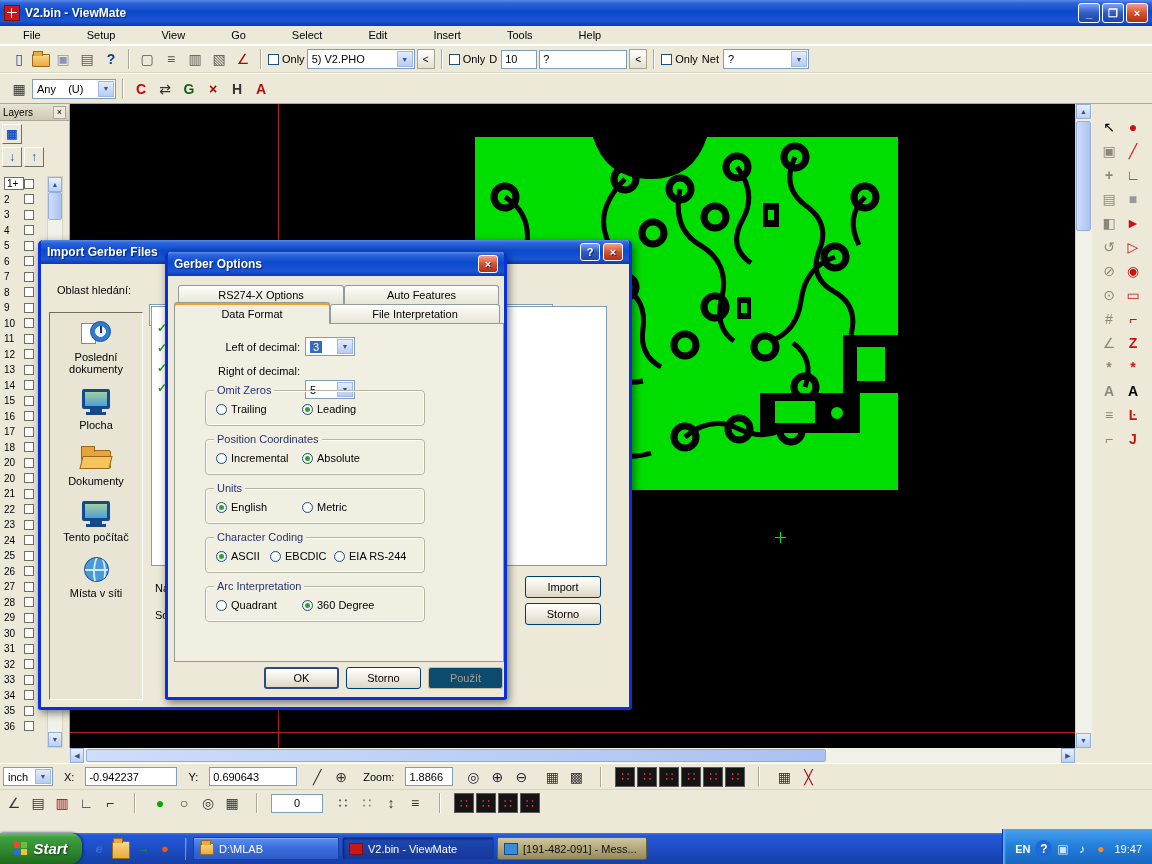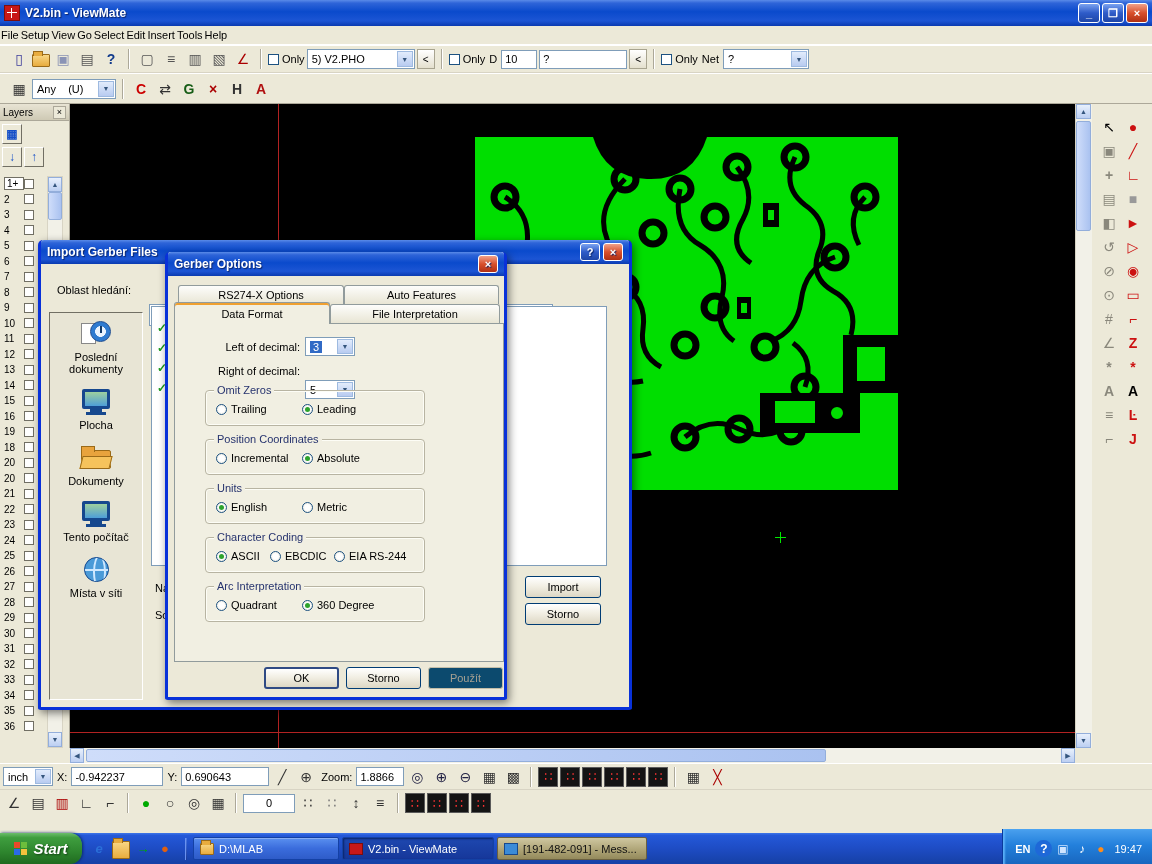--- a/index.html
+++ b/index.html
@@ -12,21 +12,21 @@
 .app-icon{width:16px;height:16px;background:#C81818;border:1px solid #7C0E0E;margin-right:5px;position:relative;}
 .app-icon::after{content:"";position:absolute;left:2px;top:2px;right:2px;bottom:2px;background:
  linear-gradient(#fff,#fff) 0 4px/12px 1px no-repeat,
  linear-gradient(#fff,#fff) 4px 0/1px 12px no-repeat;}
 .title-text{color:#fff;font-weight:bold;font-size:12px;text-shadow:1px 1px 1px #0A246A;flex:1;}
 .winbtn{width:22px;height:20px;margin-left:2px;border-radius:3px;border:1px solid #fff;display:flex;align-items:center;justify-content:center;color:#fff;font-size:11px;font-weight:bold;background:linear-gradient(180deg,#7AA2F0,#2E5BC8 50%,#1E46A8);}
 .winbtn.close{background:linear-gradient(180deg,#F0A088,#D8502C 50%,#B03014);}
 
 
 .menubar{left:0;top:26px;width:1152px;height:19px;display:flex;align-items:center;background:#ECE9D8;border-bottom:1px solid #fff;}
-.menu-item{padding:2px 1px;}
+.menu-item{padding:2px 23px;}
 .toolbar{left:0;top:45px;width:1152px;height:28px;display:flex;align-items:center;background:#ECE9D8;border-top:1px solid #fff;border-bottom:1px solid #D8D4C4;padding-left:8px;gap:2px;}
 .toolbar2{top:73px;height:31px;border-bottom:1px solid #ACA899;}
 .icon-btn{width:22px;height:22px;display:flex;align-items:center;justify-content:center;font-size:14px;color:#444;}
 .icon-btn.pat{width:20px;height:20px;background:#141414;border:1px solid #5a5a5a;color:#F33;font-size:13px;}
 .vsep{width:2px;height:20px;border-left:1px solid #ACA899;border-right:1px solid #fff;margin:0 4px;}
 .checkbox{width:11px;height:11px;border:1px solid #1D5281;background:#fff;display:inline-block;vertical-align:-2px;margin-right:3px;}
 .combo{height:20px;background:#fff;border:1px solid #7F9DB9;display:flex;align-items:center;padding-left:4px;position:relative;}
 .combo .arrow{position:absolute;right:1px;top:1px;bottom:1px;width:16px;background:linear-gradient(180deg,#E2ECFC,#B8CBF0);border:1px solid #9EBAE0;display:flex;align-items:center;justify-content:center;font-size:7px;color:#35567E;}
 .field{height:19px;background:#fff;border:1px solid #7F9DB9;display:flex;align-items:center;padding:0 3px;}
 .small-btn{width:18px;height:20px;border:1px solid #A8A490;background:linear-gradient(#fff,#E4E0CE);display:flex;align-items:center;justify-content:center;font-size:10px;}
@@ -57,21 +57,21 @@
 .green-cross::after{left:0;top:5px;width:11px;height:1px;}
 
 
 .vscroll{left:1075px;top:104px;width:17px;height:644px;background:#F2F1E8;border-left:1px solid #D8D4C4;}
 .right-tools{left:1092px;top:104px;width:60px;height:644px;background:#ECE9D8;padding:12px 4px 0 6px;display:grid;grid-template-columns:24px 24px;grid-auto-rows:24px;gap:0;}
 .right-tools .icon-btn{width:22px;height:22px;border:1px solid transparent;}
 
 
 .hscroll-row{left:0;top:748px;width:1152px;height:15px;background:#ECE9D8;display:flex;}
 .hs-track{position:absolute;left:70px;top:748px;width:1005px;height:15px;background:#F2F1E8;display:flex;align-items:center;}
-.statusbar{left:0;top:763px;width:1152px;height:26px;background:#ECE9D8;border-top:1px solid #fff;display:flex;align-items:center;padding-left:3px;gap:2px;}
+.statusbar{left:0;top:763px;width:1152px;height:26px;background:#ECE9D8;border-top:1px solid #fff;display:flex;align-items:center;padding-left:3px;gap:9px;}
 .statusbar2{top:789px;height:27px;border-top:1px solid #D8D4C4;}
 .lbl{margin:0 2px;}
 .iconrow{display:flex;align-items:center;gap:2px;}
 
 
 .taskbar{left:0;top:833px;width:1152px;height:31px;background:linear-gradient(180deg,#3E76E8 0%,#2458D8 8%,#1E4CC4 50%,#1641A8 95%);display:flex;align-items:center;}
 .start-btn{height:31px;width:82px;background:linear-gradient(180deg,#6CBE6C 0%,#3F9E3F 15%,#2E862E 60%,#1F6A1F 100%);border-radius:0 12px 12px 0;display:flex;align-items:center;justify-content:center;gap:5px;color:#fff;font-weight:bold;font-style:italic;font-size:15px;text-shadow:1px 1px 2px #124012;box-shadow:1px 0 3px #0A2A6A;}
 .winflag{width:14px;height:14px;display:grid;grid-template-columns:6px 6px;grid-template-rows:6px 6px;gap:1px;}
 .winflag span:nth-child(1){background:#E84A2A;}.winflag span:nth-child(2){background:#6CBE3C;}
 .winflag span:nth-child(3){background:#2A6AE8;}.winflag span:nth-child(4){background:#F2C23C;}
@@ -279,21 +279,21 @@
         </div>
         <div class="layer-row">
           <span class="num">15</span>
           <span class="chk"></span>
         </div>
         <div class="layer-row">
           <span class="num">16</span>
           <span class="chk"></span>
         </div>
         <div class="layer-row">
-          <span class="num">19</span>
+          <span class="num">17</span>
           <span class="chk"></span>
         </div>
         <div class="layer-row">
           <span class="num">18</span>
           <span class="chk"></span>
         </div>
         <div class="layer-row">
           <span class="num">20</span>
           <span class="chk"></span>
         </div>

